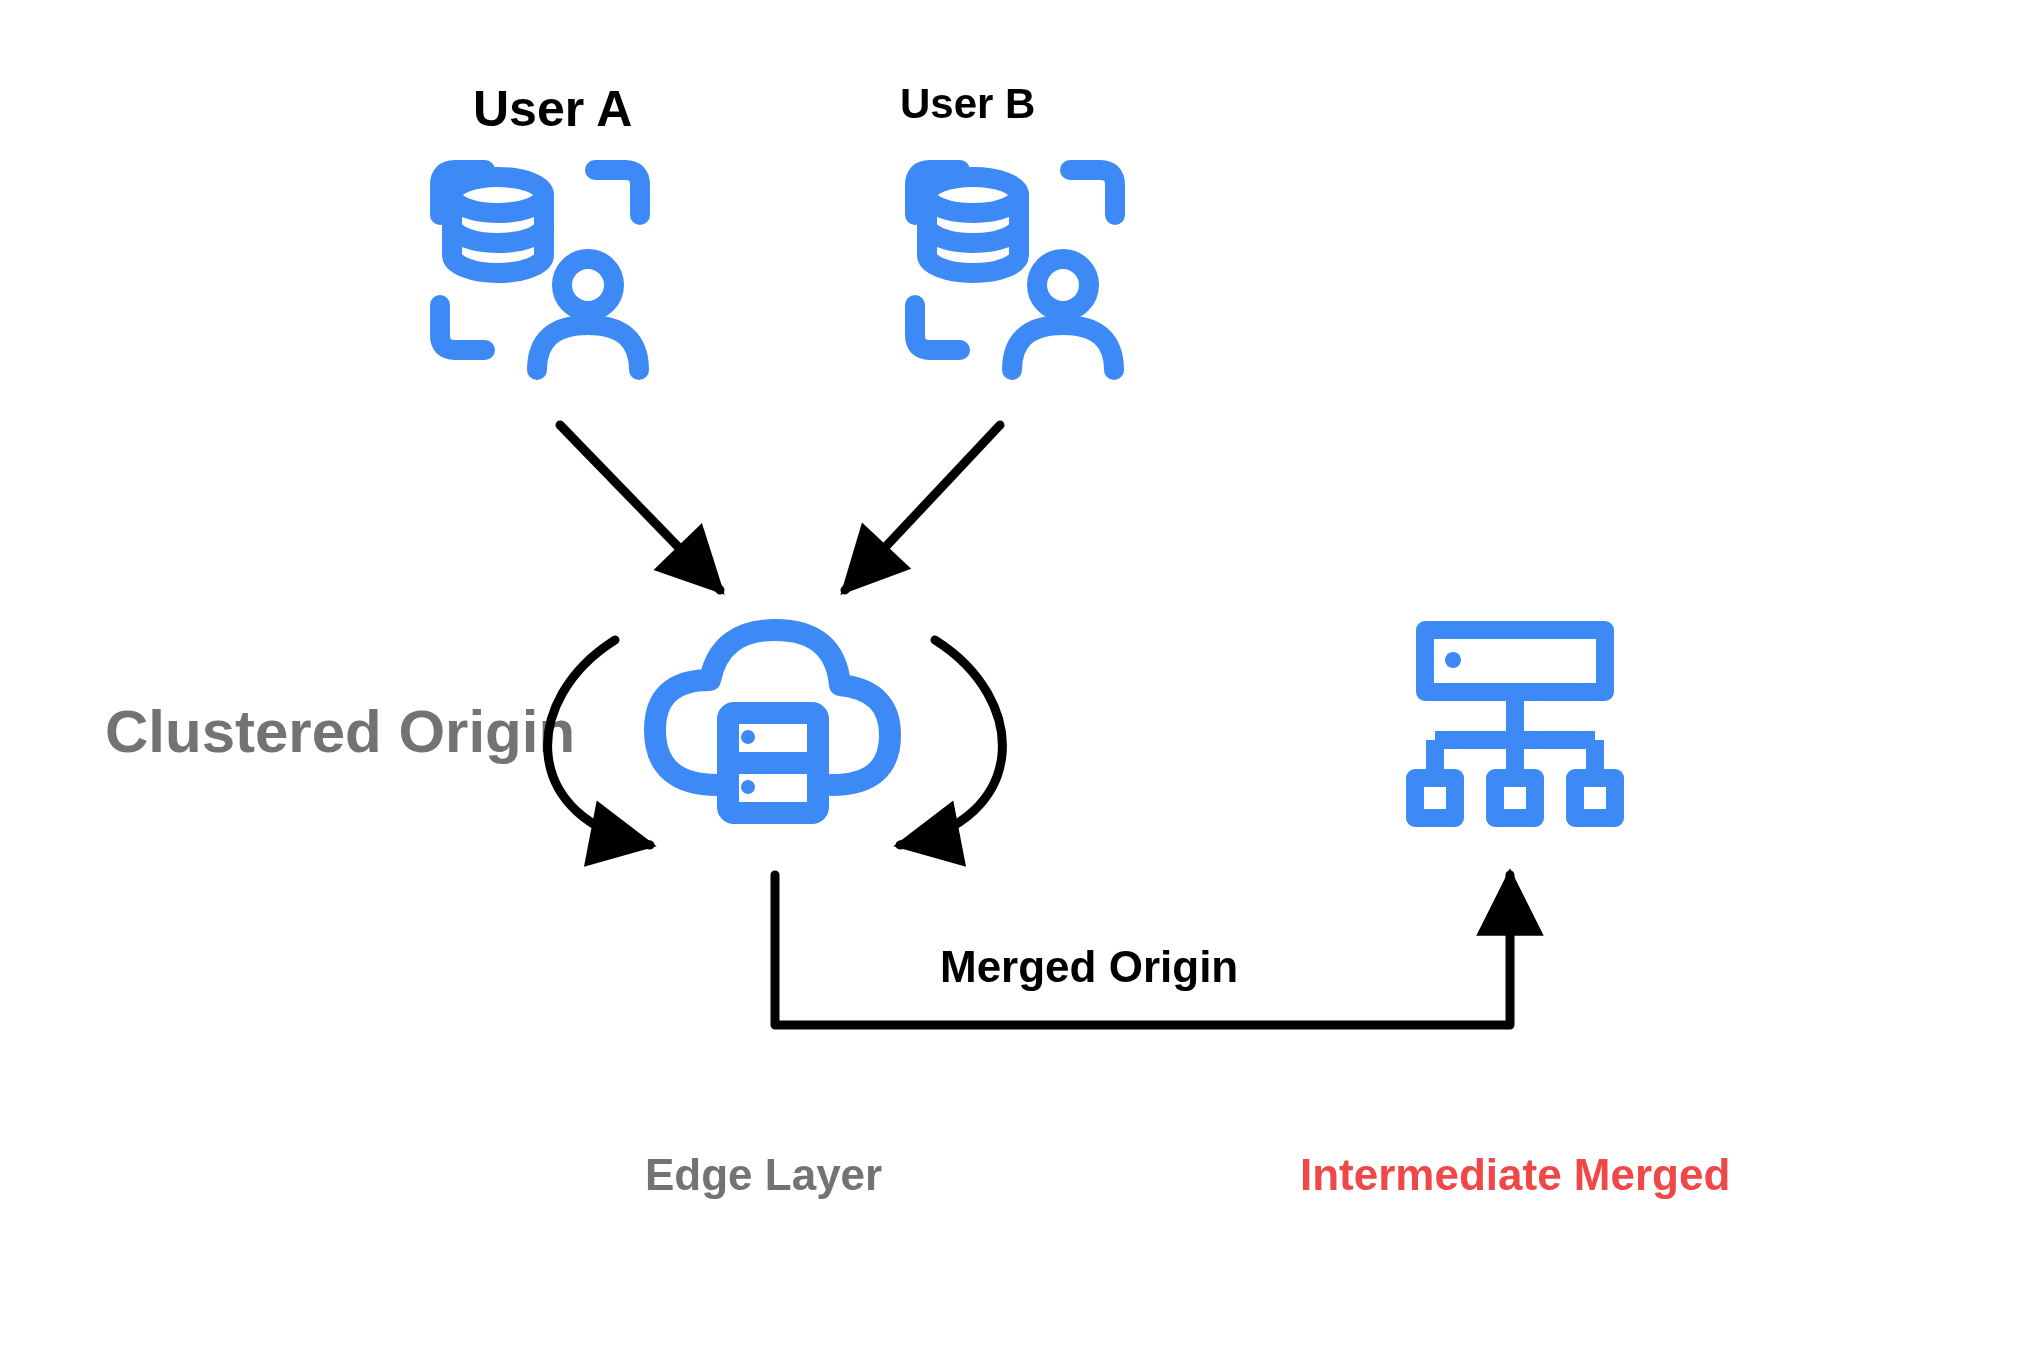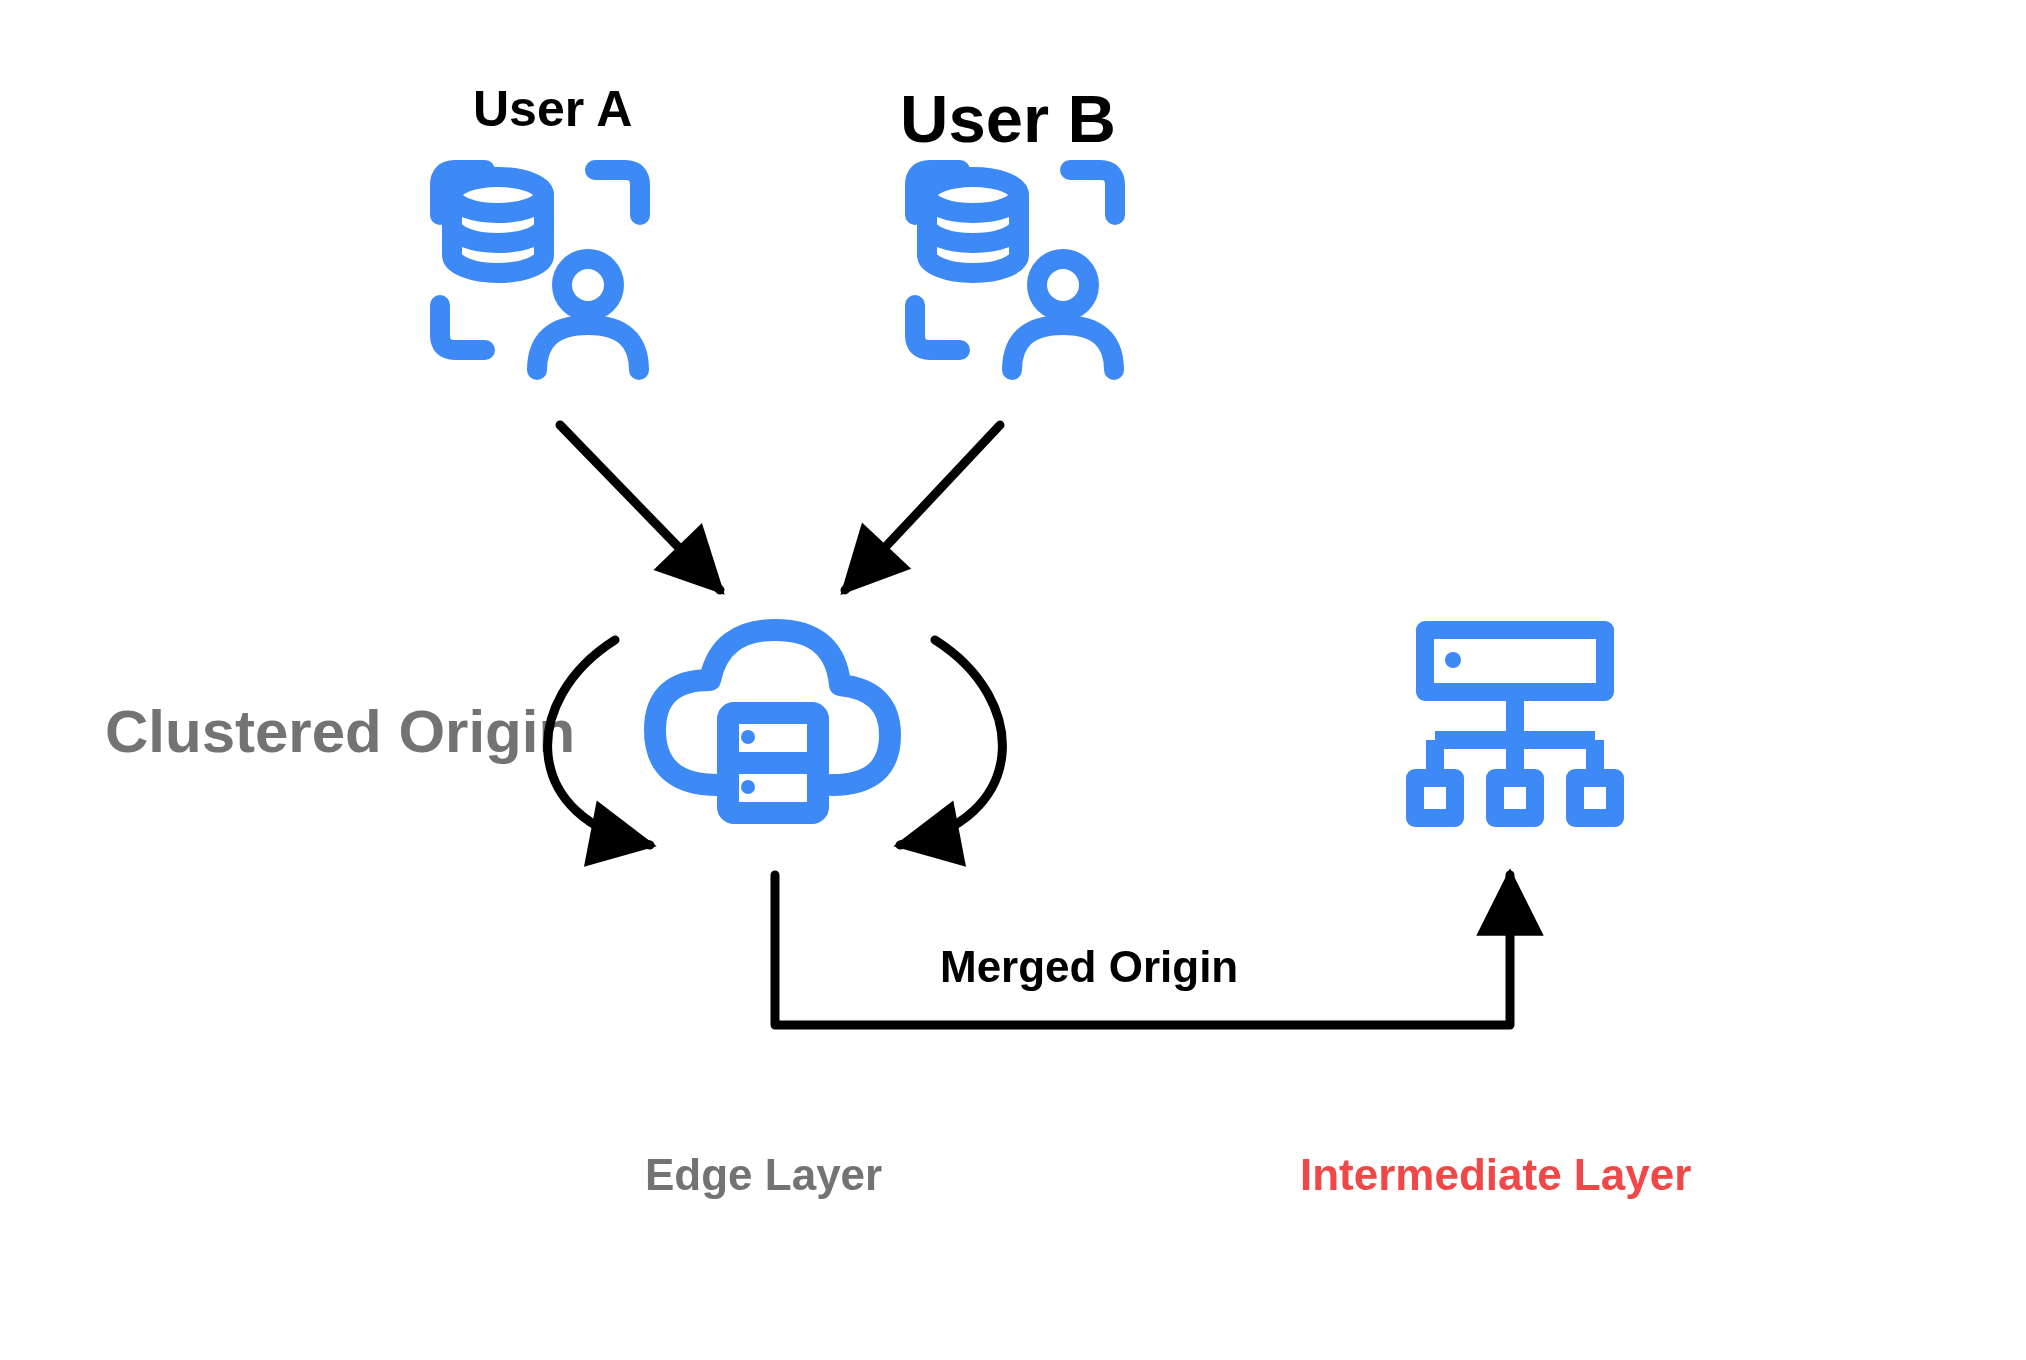--- a/index.html
+++ b/index.html
@@ -25,29 +25,29 @@
     overflow: visible;
   }
 </style>
 </head>
 <body>
 
 <div class="canvas">
 
   <div class="label" style="left:425px; top:80px; font-size:50px; color:#000;margin-left:48px;">User A</div>
 
-  <div class="label" style="left:900px; top:80px; font-size:67px; color:#000;">User B</div>
+  <div class="label" style="left:900px; top:80px; font-size:42px; color:#000;">User B</div>
 
   <div class="label" style="left:105px; top:697px; font-size:60px; color:#737373;">Clustered Origin</div>
 
   <div class="label" style="left:940px; top:942px; font-size:44px; color:#000;">Merged Origin</div>
 
   <div class="label" style="left:645px; top:1150px; font-size:44px; color:#737373;">Edge Layer</div>
 
-  <div class="label" style="left:1300px; top:1150px; font-size:44px; color:#F04848;">Intermediate Layer</div>
+  <div class="label" style="left:1300px; top:1150px; font-size:44px; color:#F04848;">Intermediate Merged</div>
 
   <svg class="icon" viewBox="0 0 240 220" width="240" height="220" style="left:420px; top:160px;">
     <g fill="none" stroke="#3D89F5" stroke-width="20" stroke-linecap="round" stroke-linejoin="round">
 
       <path d="M20 55 L20 25 Q20 10 35 10 L65 10"></path>
       <path d="M175 10 L205 10 Q220 10 220 25 L220 55"></path>
       <path d="M20 145 L20 175 Q20 190 35 190 L65 190"></path>
 
       <ellipse cx="78" cy="35" rx="46" ry="18"></ellipse>
       <path d="M32 35 L32 95 A46 18 0 0 0 124 95 L124 35"></path>

